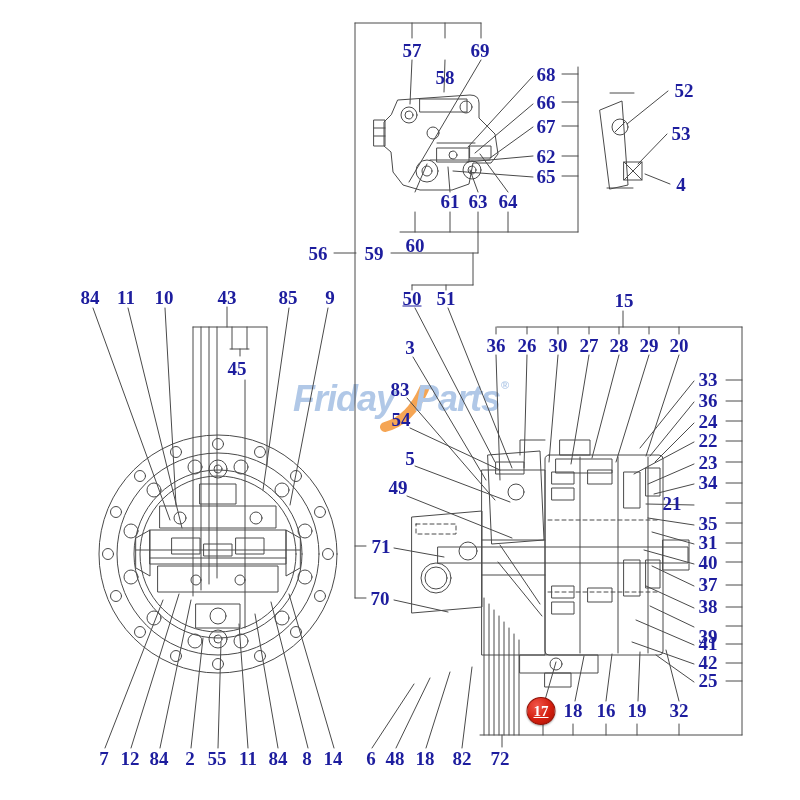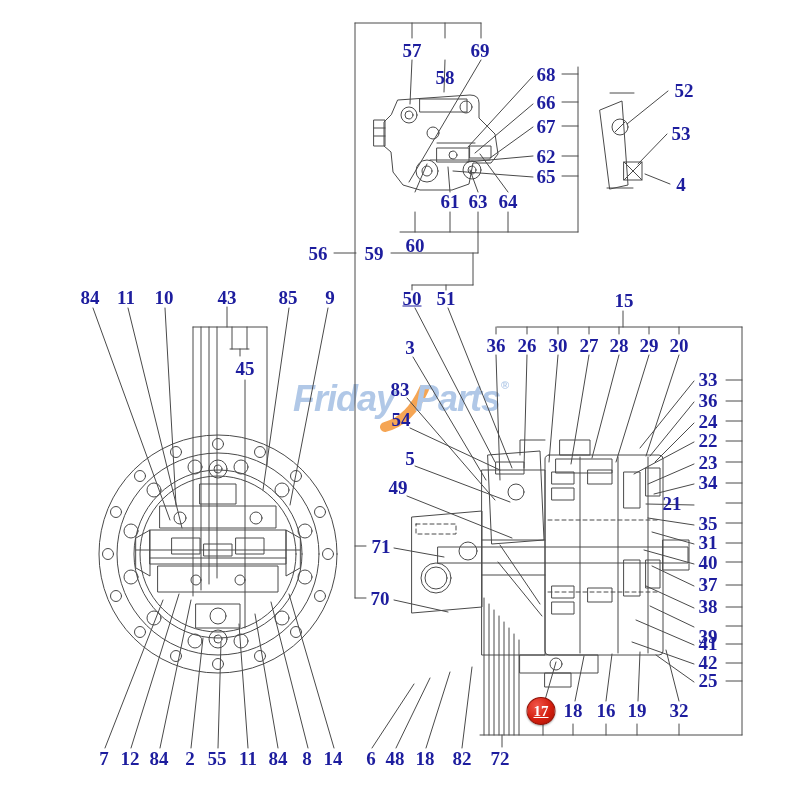--- a/index.html
+++ b/index.html
@@ -312,21 +312,21 @@
       <div class="callout" style="left: 374px; top: 253px;">59</div>
       <div class="callout" style="left: 684px; top: 90px;">52</div>
       <div class="callout" style="left: 681px; top: 133px;">53</div>
       <div class="callout" style="left: 681px; top: 184px;">4</div>
       <div class="callout" style="left: 90px; top: 297px;">84</div>
       <div class="callout" style="left: 126px; top: 297px;">11</div>
       <div class="callout" style="left: 164px; top: 297px;">10</div>
       <div class="callout" style="left: 227px; top: 297px;">43</div>
       <div class="callout" style="left: 288px; top: 297px;">85</div>
       <div class="callout" style="left: 330px; top: 297px;">9</div>
-      <div class="callout" style="left: 245px; top: 368px;">45</div>
+      <div class="callout" style="left: 237px; top: 368px;">45</div>
       <div class="callout" style="left: 104px; top: 758px;">7</div>
       <div class="callout" style="left: 130px; top: 758px;">12</div>
       <div class="callout" style="left: 159px; top: 758px;">84</div>
       <div class="callout" style="left: 190px; top: 758px;">2</div>
       <div class="callout" style="left: 217px; top: 758px;">55</div>
       <div class="callout" style="left: 248px; top: 758px;">11</div>
       <div class="callout" style="left: 278px; top: 758px;">84</div>
       <div class="callout" style="left: 307px; top: 758px;">8</div>
       <div class="callout" style="left: 333px; top: 758px;">14</div>
       <div class="callout" style="left: 412px; top: 298px; text-decoration: underline;">50</div>

